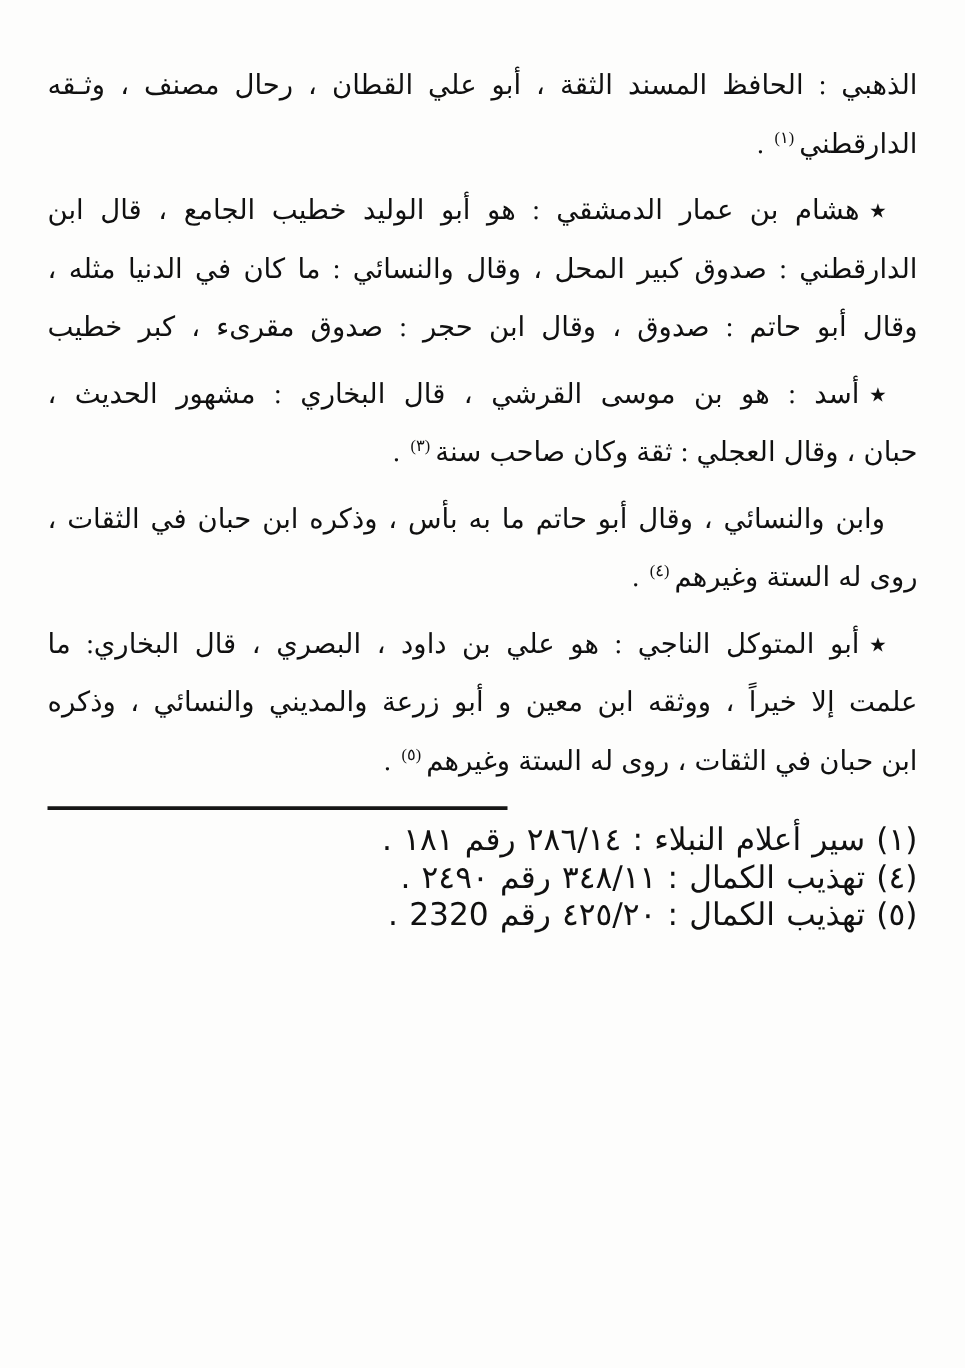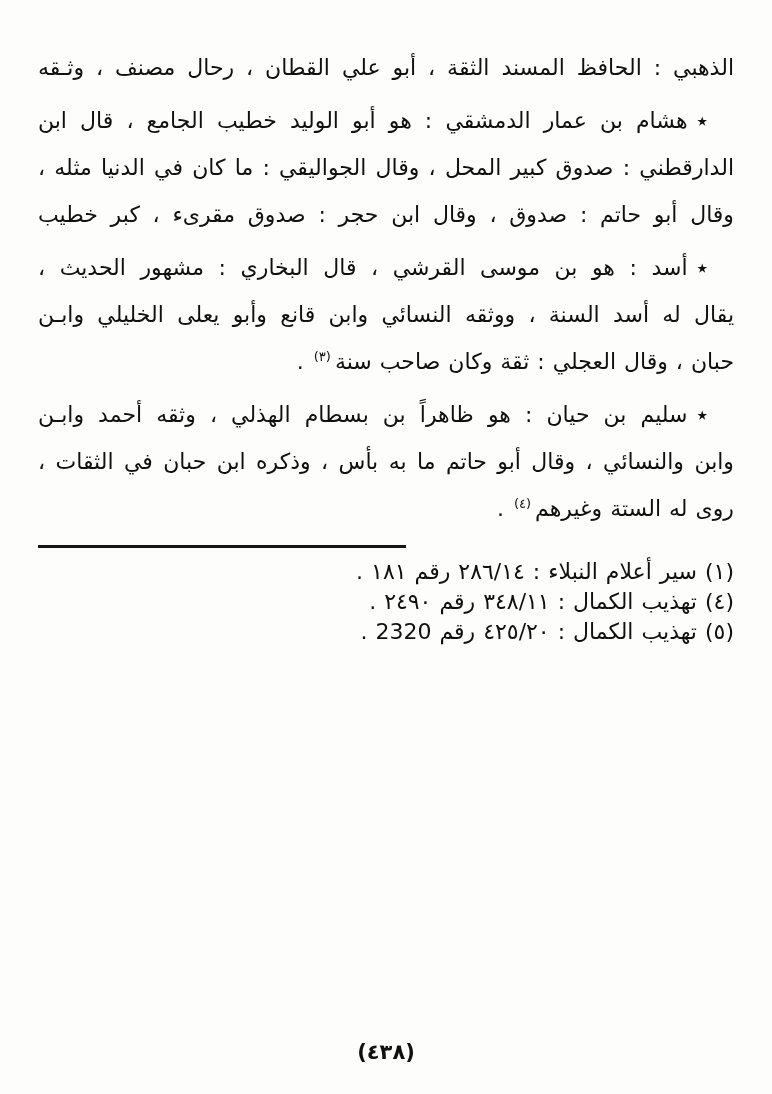--- a/index.html
+++ b/index.html
@@ -14,20 +14,21 @@
     box-sizing: border-box;
     background: #fdfdfc;
     color: #101010;
     direction: rtl;
     font-family: "DejaVu Sans", sans-serif;
     padding: 44px 38px 0 38px;
     overflow: hidden;
   }
   .para {
     margin: 0 0 6px 0;
+    font-family: Liberation Serif, serif;
   }
   .line {
     font-size: 22px;
     line-height: 47px;
     height: 47px;
     text-align: right;
     white-space: normal;
     word-spacing: 1px;
   }
   .line.fill {
@@ -55,21 +56,21 @@
     height: 0;
     border-top: 3px solid #161616;
     margin: 13px auto 9px 0;
   }
   .footnotes {
     list-style: none;
     margin: 0;
     padding: 0;
   }
   .fnote {
-    font-size: 22px;
+    font-size: 25px;
     line-height: 30px;
     word-spacing: 1px;
   }
   .page-number {
     position: absolute;
     bottom: 30px;
     left: 0;
     right: 0;
     text-align: center;
     font-size: 21px;
@@ -77,37 +78,40 @@
     letter-spacing: 1px;
   }
 </style>
 </head>
 <body>
 
 <div class="page">
   <main id="paragraphs">
       <div class="para">
         <div class="line fill">الذهبي : الحافظ المسند الثقة ، أبو علي القطان ، رحال مصنف ، وثـقه</div>
+        <div class="line">الدارقطني<sup class="fn-ref">(١)</sup> .</div>
       </div>
       <div class="para indented">
         <div class="line fill"><span class="star">٭</span>هشام بن عمار الدمشقي : هو أبو الوليد خطيب الجامع ، قال ابن</div>
-        <div class="line fill">الدارقطني : صدوق كبير المحل ، وقال الجواليقي : ما كان في الدنيا مثله ،</div>
+        <div class="line fill">الدارقطني : صدوق كبير المحل ، وقال والنسائي : ما كان في الدنيا مثله ،</div>
         <div class="line fill">وقال أبو حاتم : صدوق ، وقال ابن حجر : صدوق مقرىء ، كبر خطيب</div>
       </div>
       <div class="para indented">
         <div class="line fill"><span class="star">٭</span>أسد : هو بن موسى القرشي ، قال البخاري : مشهور الحديث ،</div>
-        <div class="line fill">يقال له أسد السنة ، ووثقه النسائي وابن قانع وأبو يعلى الخليلي وابـن</div>
         <div class="line">حبان ، وقال العجلي : ثقة وكان صاحب سنة<sup class="fn-ref">(٣)</sup> .</div>
       </div>
       <div class="para indented">
-        <div class="line fill"><span class="star">٭</span>سليم بن حيان : هو ظاهراً بن بسطام الهذلي ، وثقه أحمد وابـن</div>
         <div class="line fill">وابن والنسائي ، وقال أبو حاتم ما به بأس ، وذكره ابن حبان في الثقات ،</div>
         <div class="line">روى له الستة وغيرهم<sup class="fn-ref">(٤)</sup> .</div>
+      </div>
+      <div class="para indented">
+        <div class="line fill"><span class="star">٭</span>أبو المتوكل الناجي : هو علي بن داود ، البصري ، قال البخاري: ما</div>
+        <div class="line fill">علمت إلا خيراً ، ووثقه ابن معين و أبو زرعة والمديني والنسائي ، وذكره</div>
+        <div class="line">ابن حبان في الثقات ، روى له الستة وغيرهم<sup class="fn-ref">(٥)</sup> .</div>
       </div>
     </main>
   <div class="footnote-sep"></div>
   <ul class="footnotes" id="footnotes">
       <li class="fnote">(١) سير أعلام النبلاء : ٢٨٦/١٤ رقم ١٨١ .</li>
       <li class="fnote">(٤) تهذيب الكمال : ٣٤٨/١١ رقم ٢٤٩٠ .</li>
       <li class="fnote">(٥) تهذيب الكمال : ٤٢٥/٢٠ رقم 2320 .</li>
     </ul>
-  <div class="page-number">(٤٣٨)</div>
 </div>
 
 </body></html>

